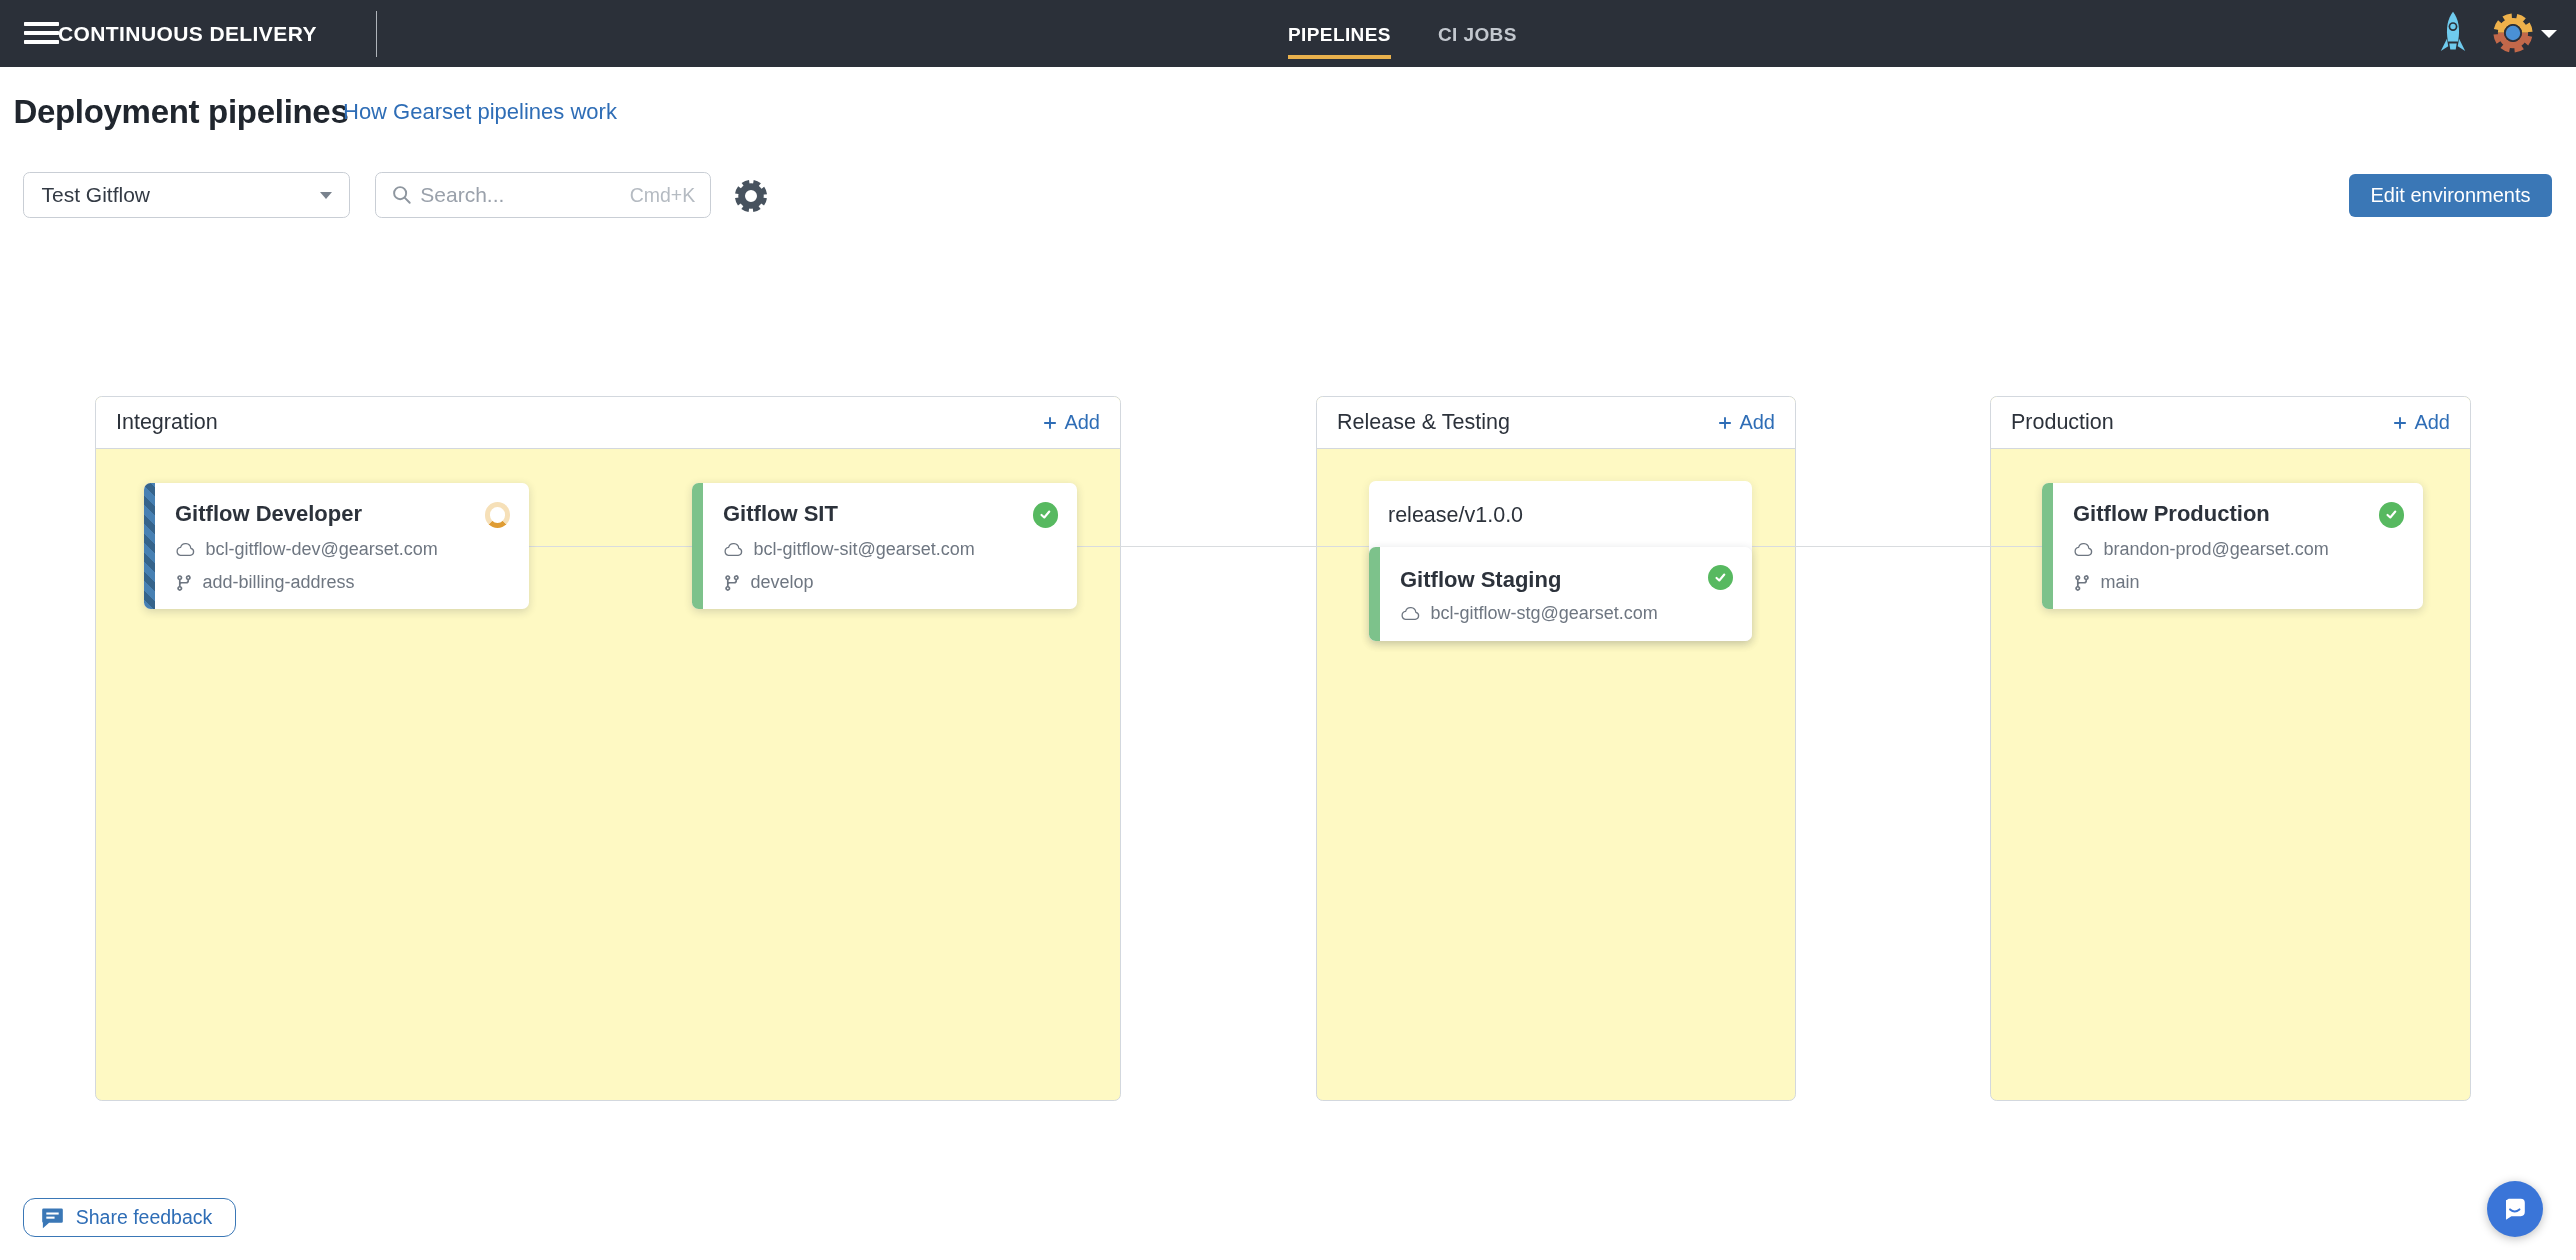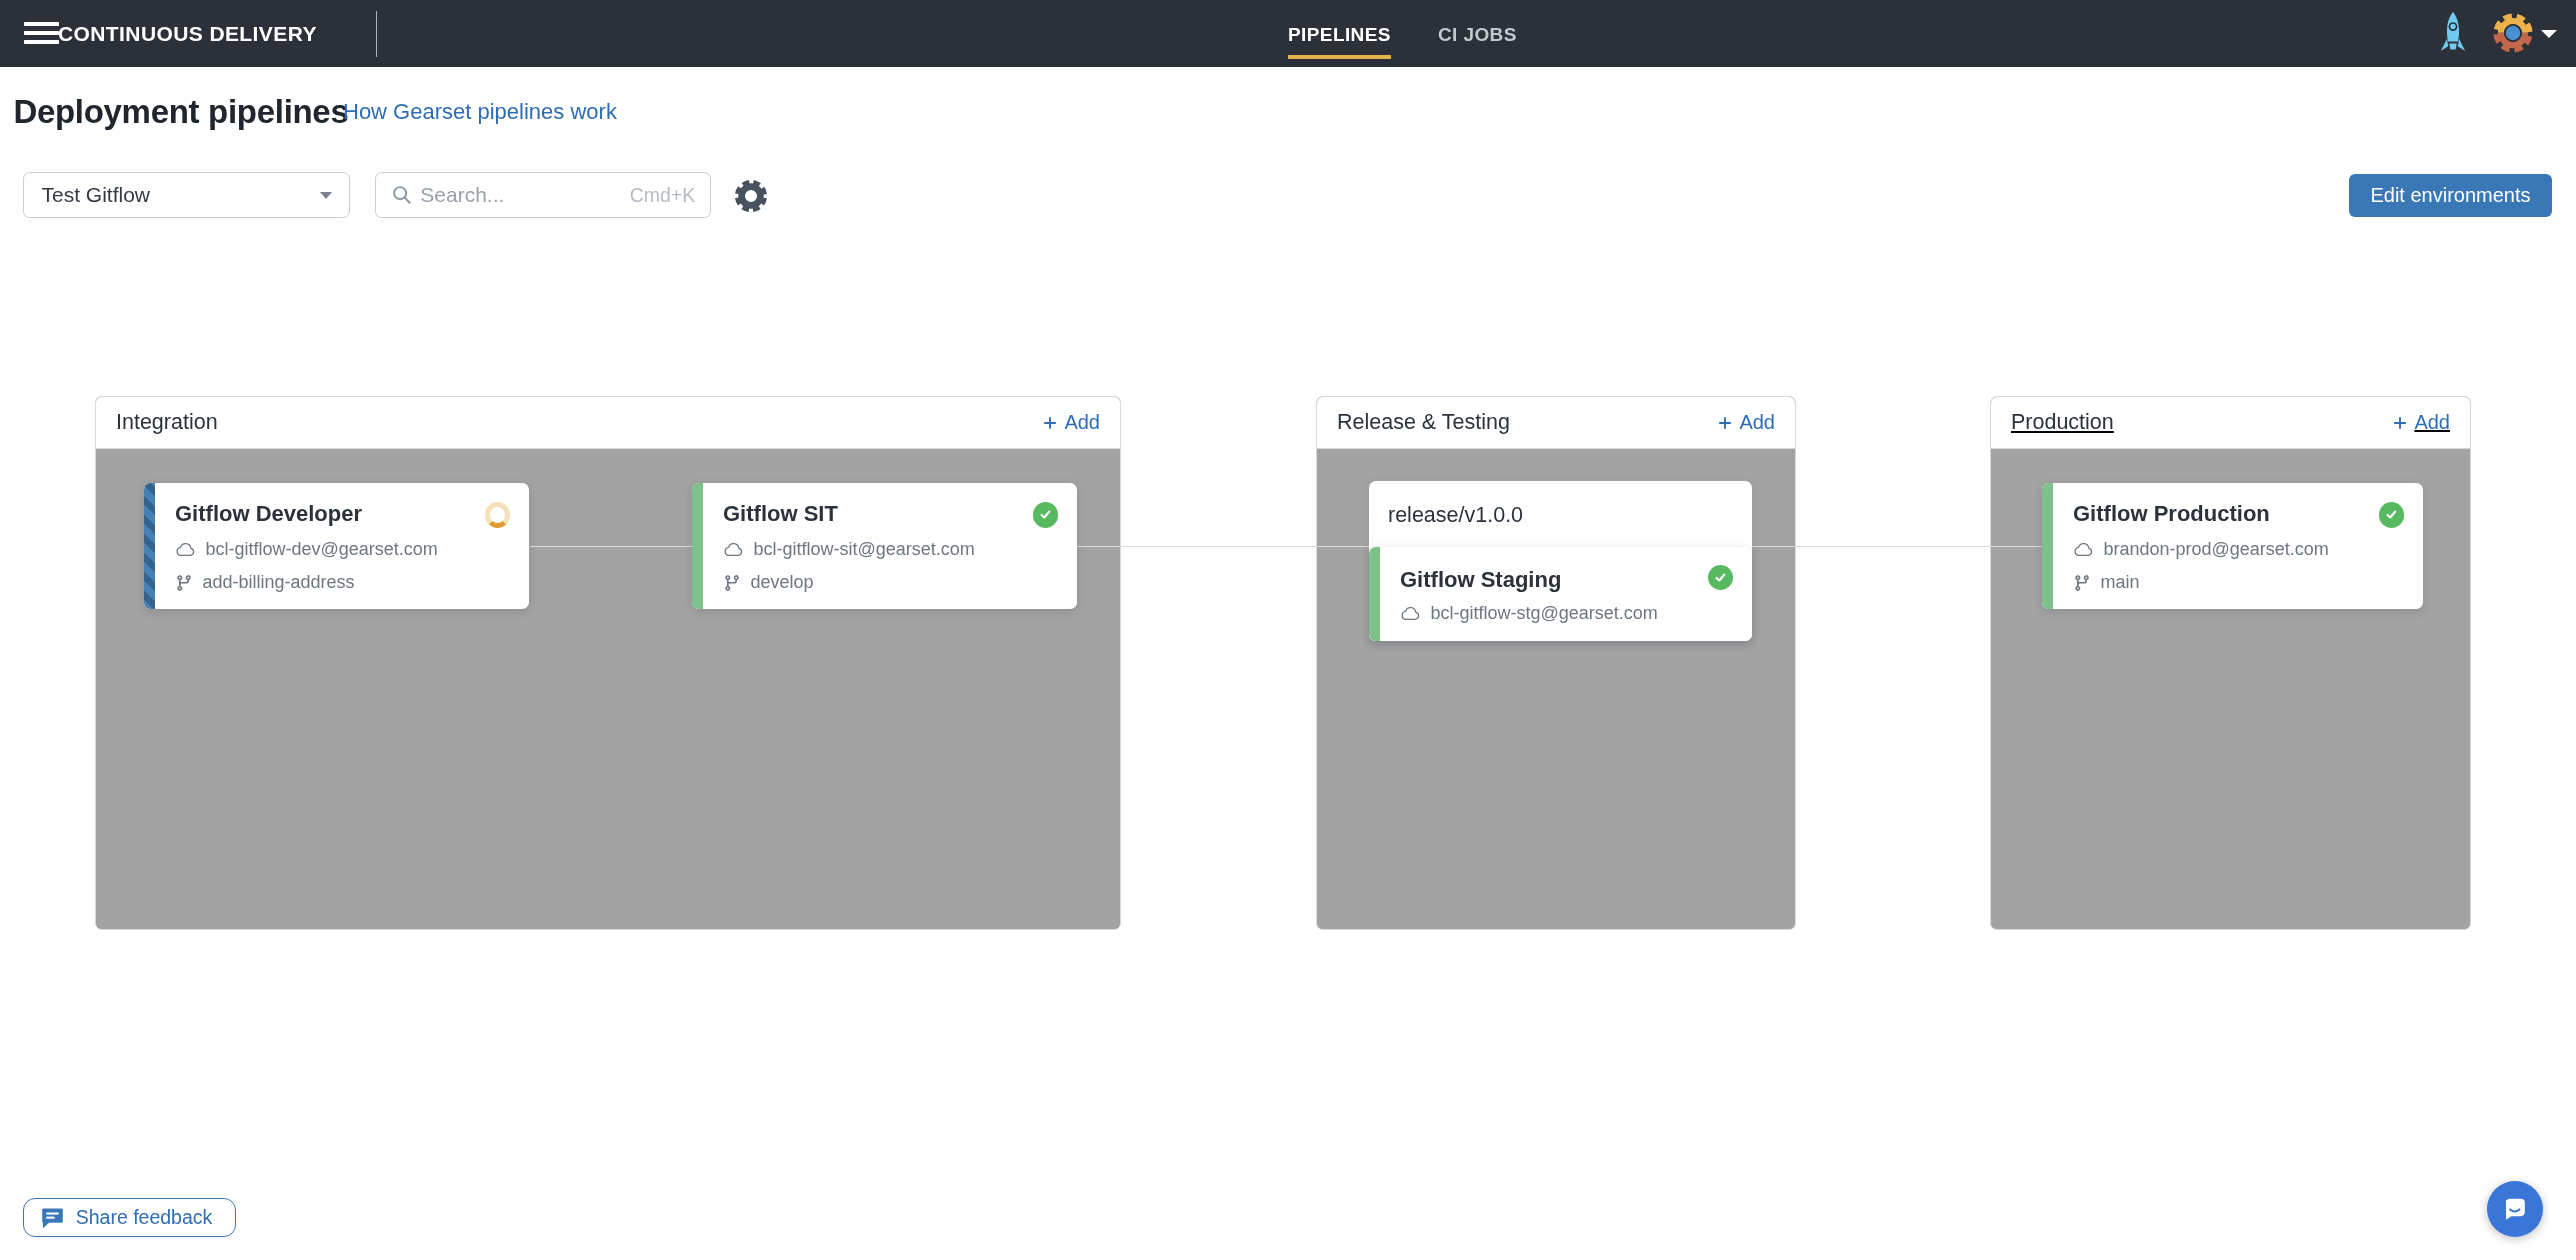--- a/index.html
+++ b/index.html
@@ -33,29 +33,29 @@
   .search-box input { border:none; outline:none; flex:1; font-size:21px; color:#333a44; min-width:0;
     font-family:"Liberation Sans", sans-serif; }
   .search-box input::placeholder { color:#9aa1ab; }
   .search-shortcut { font-size:19.5px; color:#b5bbc2; }
   .settings-gear { position:absolute; left:733px; top:178px; cursor:pointer; }
   .edit-env-btn { position:absolute; left:2349px; top:174px; width:203px; height:43px; background:#3a77b6;
     border:none; border-radius:6px; color:#fff; font-size:20px; font-weight:500; cursor:pointer;
     display:flex; align-items:center; justify-content:center; font-family:"Liberation Sans", sans-serif; }
 
   
-  .column { position:absolute; top:396px; height:534px; background:#a3a3a3; border:1.3px solid #d3d8de;
+  .column { position:absolute; top:396px; height:705px; background:#fef9c3; border:1.3px solid #d3d8de;
     border-radius:6.7px; overflow:hidden; z-index:0; }
   .column-header { position:relative; height:52px; background:#ffffff; border-bottom:1.3px solid #d3d8de;
     display:flex; align-items:center; padding:0 20px; }
   .column-title { font-size:21.5px; color:#2c323b; flex:1; }
   .add-btn { display:flex; align-items:center; gap:6.7px; color:#2e6db6; font-size:20px; cursor:pointer; }
   .col-1 { left:95px; width:1026px; }
   .col-2 { left:1316px; width:480px; }
-  .col-3 { left:1990px; width:481px;text-decoration:underline; }
+  .col-3 { left:1990px; width:481px; }
 
   
   .connector { position:absolute; top:546px; height:1.3px; background:#d9dcdf; z-index:1; }
   .connector.c1 { left:529px; width:163px; }
   .connector.c2 { left:1077px; width:292px; }
   .connector.c3 { left:1752px; width:291px; }
 
   
   .card { position:absolute; background:#ffffff; border-radius:6.7px;
     box-shadow:0 2.7px 8px rgba(25,35,55,0.16); z-index:2; cursor:pointer; }

